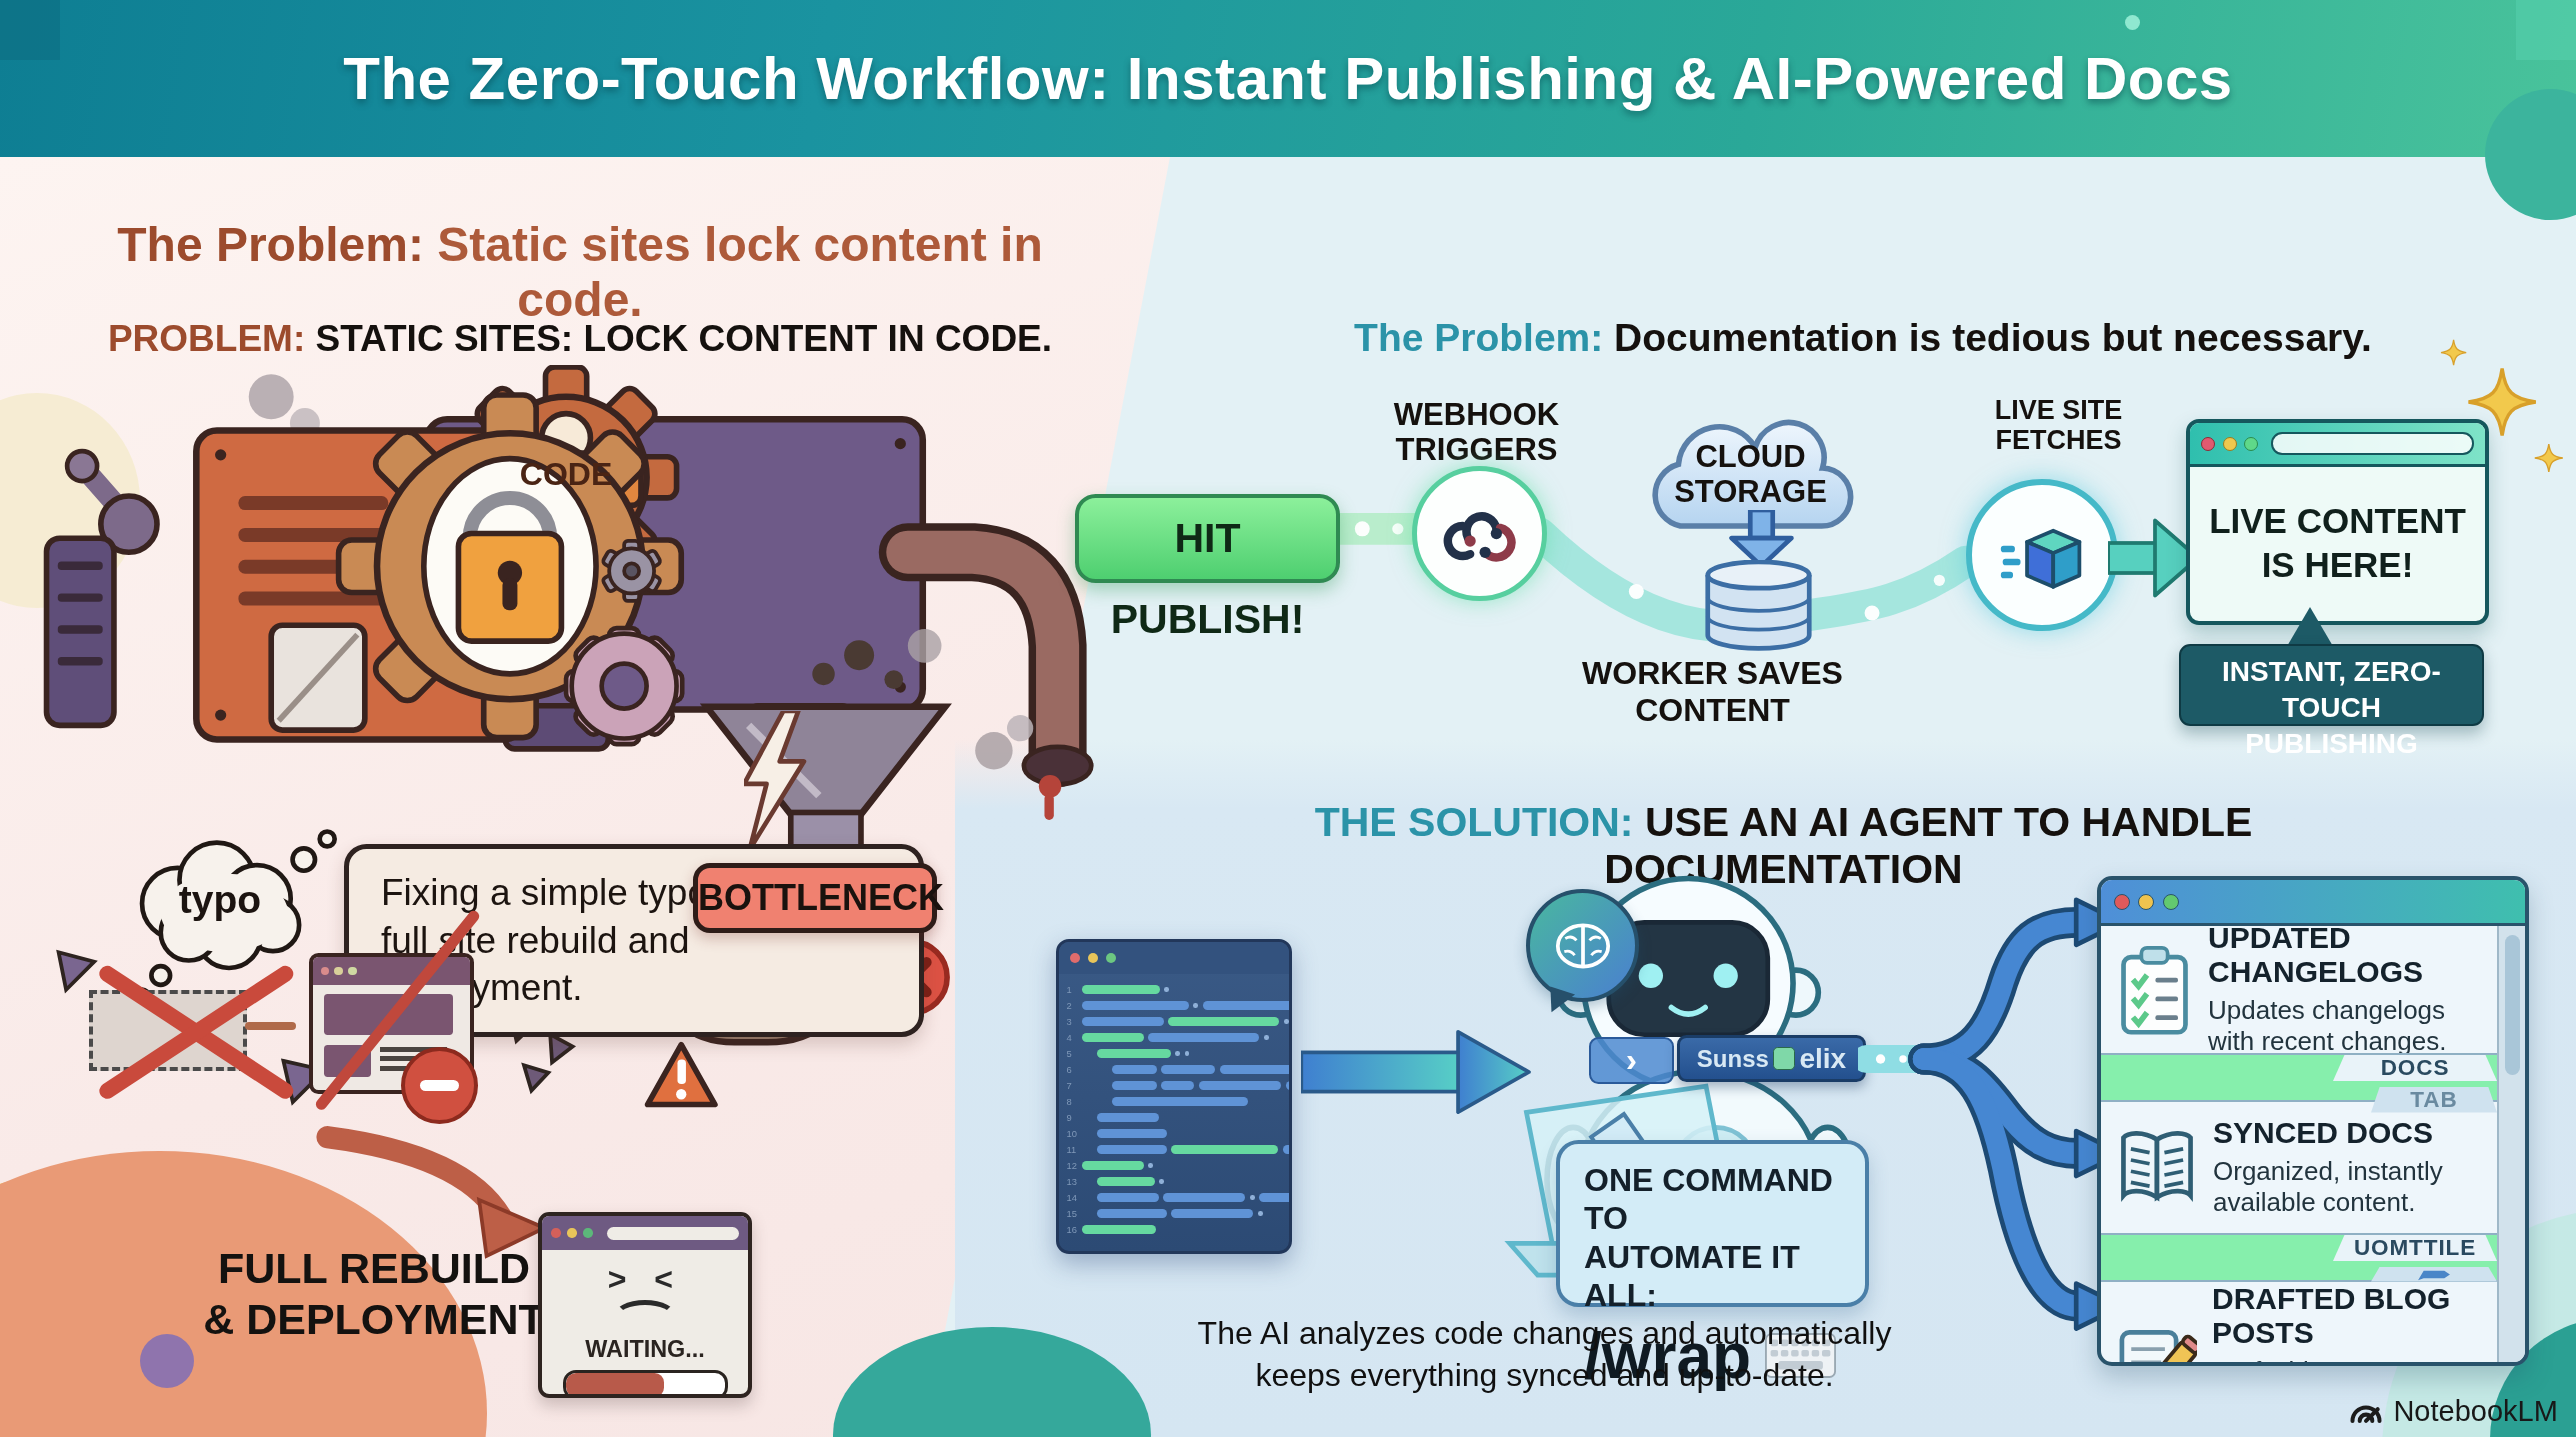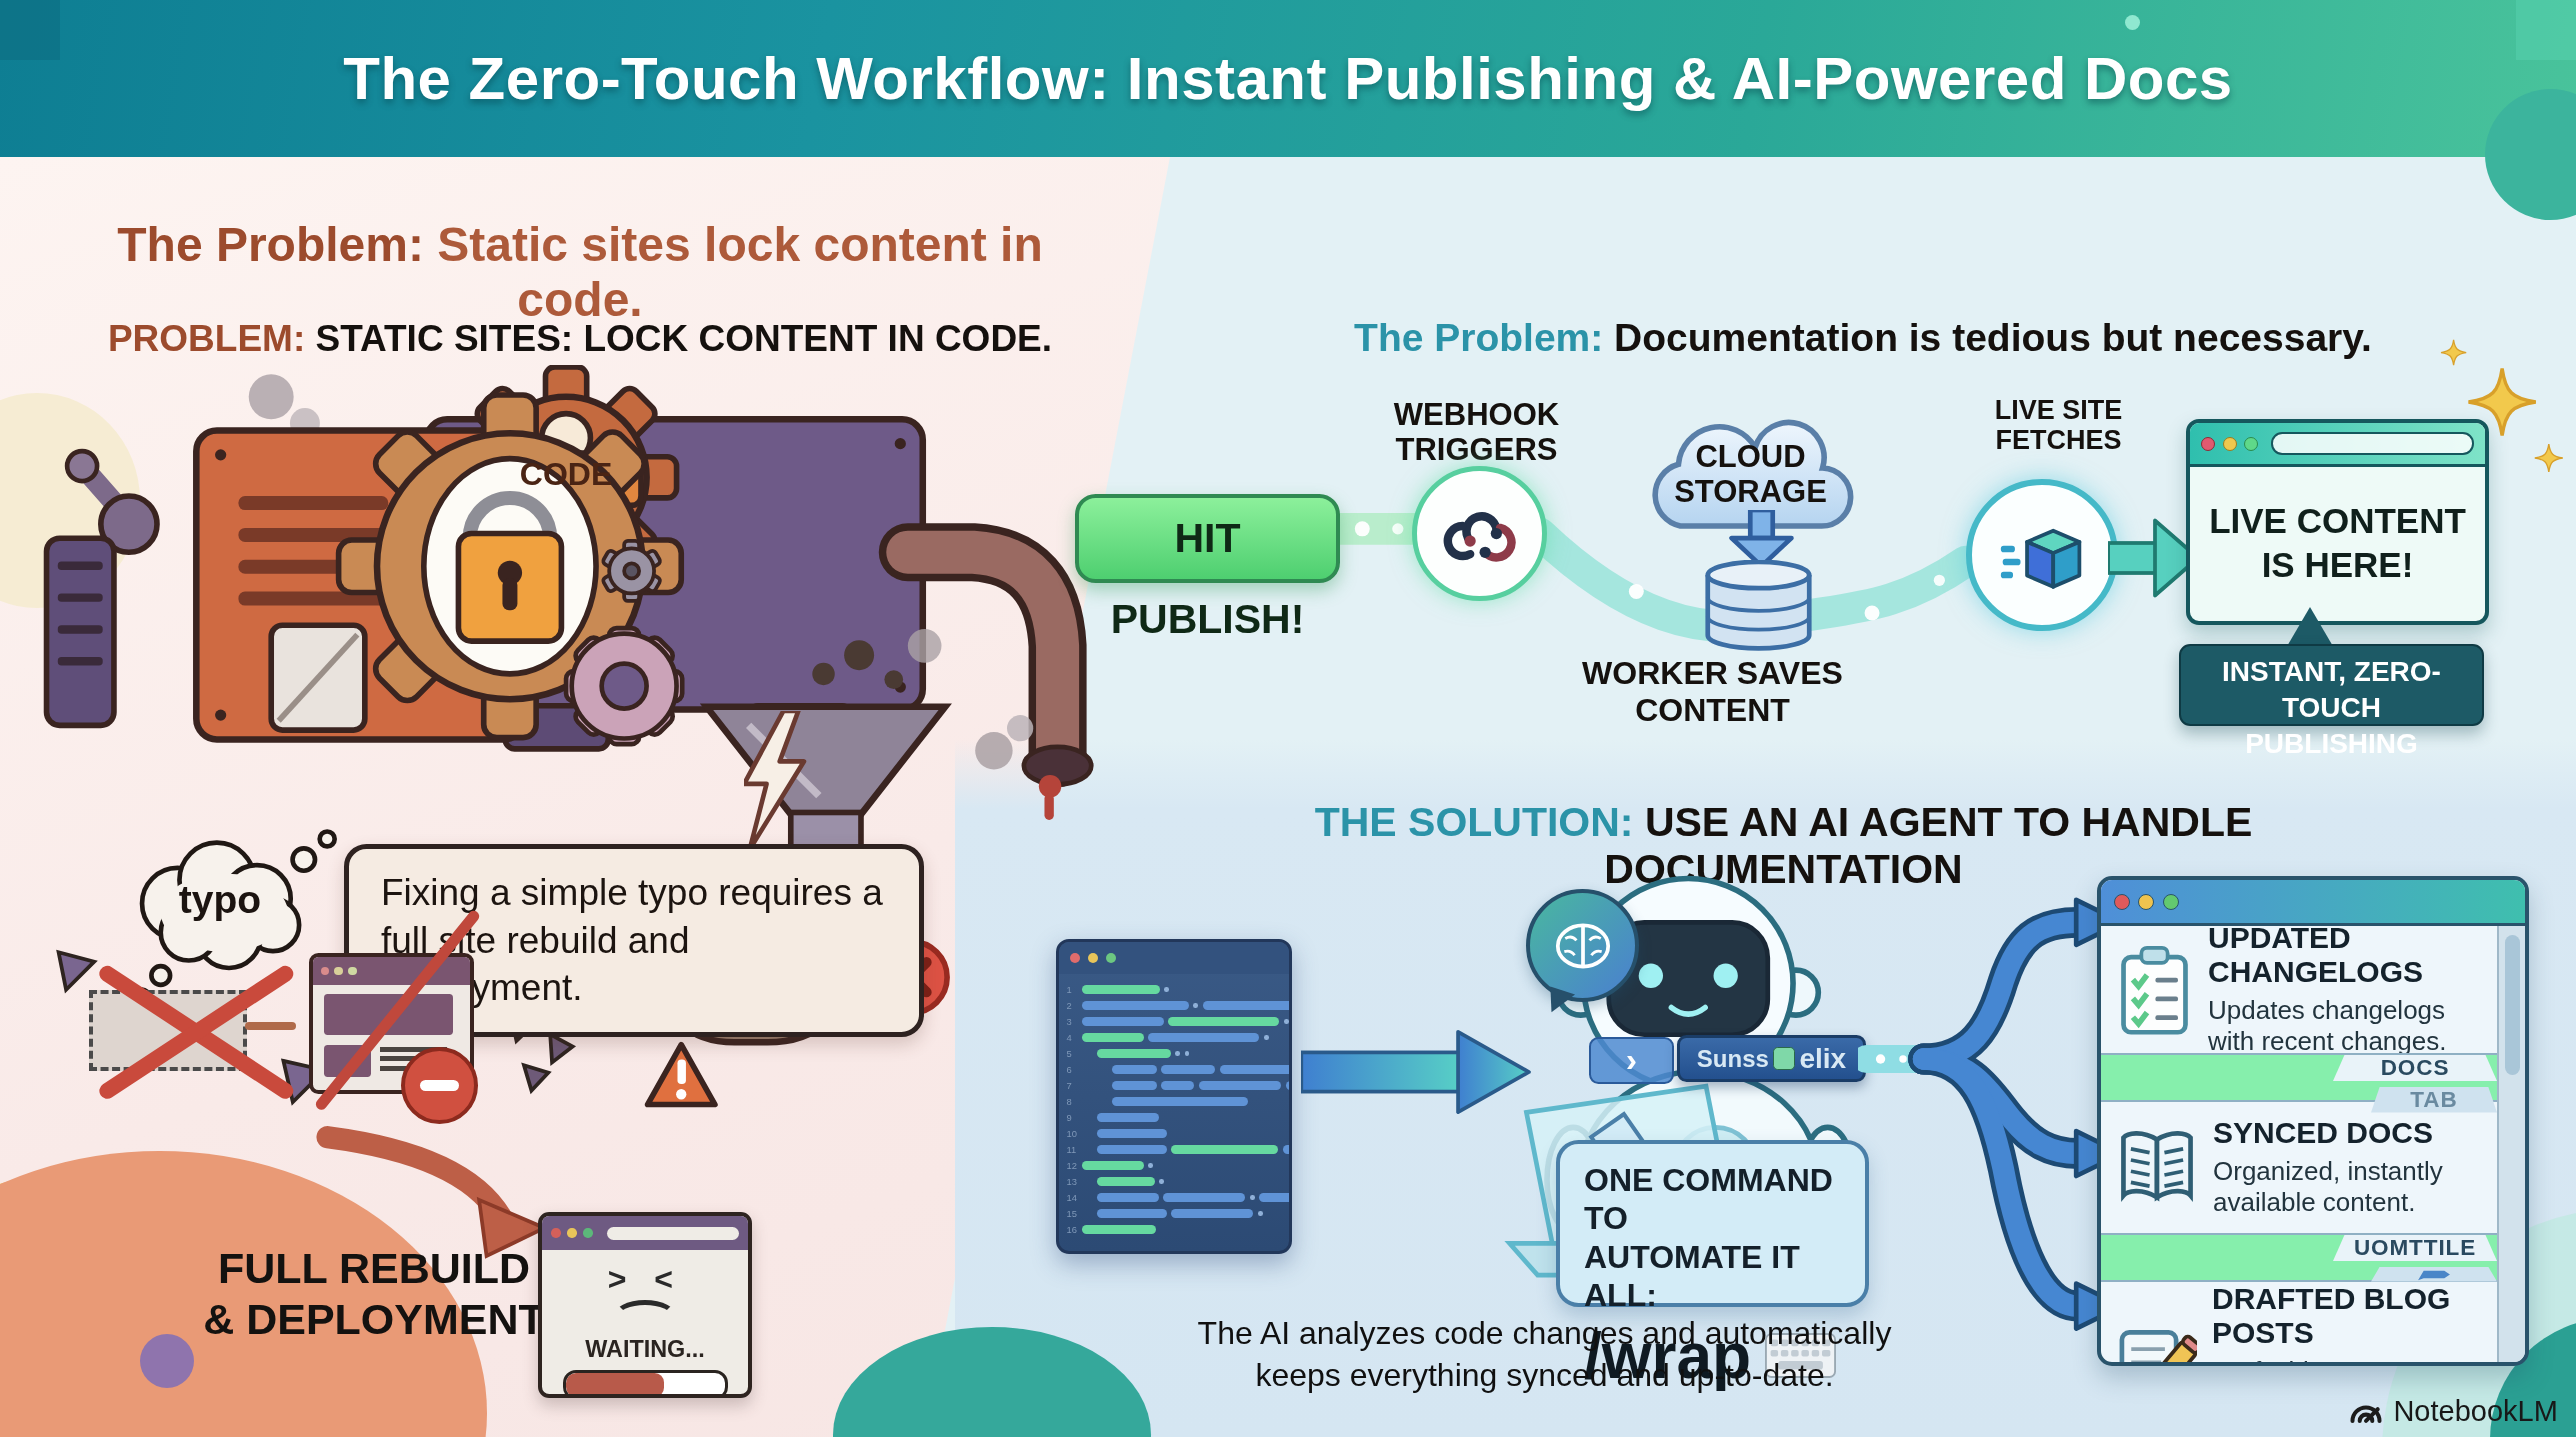--- a/index.html
+++ b/index.html
@@ -234,20 +234,22 @@
   <div class="abs ctr b" style="left:145px;top:878px;width:150px;font-size:39px;color:#1c1410;">typo</div>
 
   <svg class="abs" style="left:744px;top:711px;" width="75" height="142" viewBox="0 0 80 152">
     <polygon points="42,0 0,78 24,78 6,148 64,54 38,54 58,0" fill="#f7efe6" stroke="#6a3a30" stroke-width="5" stroke-linejoin="round"></polygon>
   </svg>
   <div class="abs" style="left:344px;top:844px;width:580px;height:193px;background:#f5ebe2;border:5.6px solid #2e2220;border-radius:22.5px;
        box-shadow:0 7.5px 17px rgba(90,50,40,.2);display:flex;align-items:center;padding:0 32px;box-sizing:border-box;">
     <span style="font-size:37px;line-height:1.28;color:#1c1410;">Fixing a simple typo requires a full site rebuild and deployment.</span>
   </div>
 
+  <div class="abs ctr b" style="left:693px;top:863px;width:234px;height:60px;line-height:60px;background:#f08170;
+       border:5.6px solid #2e1c18;border-radius:17px;font-size:36px;color:#1a120e;box-shadow:0 5.6px 13px rgba(120,40,30,.25);">BOTTLENECK</div>
 
   <div class="abs" style="left:89px;top:990px;width:150px;height:73px;background:#ded5cf;border:4.7px dashed #4a4a4a;"></div>
   <svg class="abs" style="left:51px;top:941px;" width="300" height="178" viewBox="0 0 320 190">
     <polygon points="8,12 46,22 16,52" fill="#7a6690" stroke="#2e2420" stroke-width="4"></polygon>
     <polygon points="248,128 292,138 258,172" fill="#7a6690" stroke="#2e2420" stroke-width="4"></polygon>
     <line x1="60" y1="35" x2="250" y2="160" stroke="#c94a3c" stroke-width="17" stroke-linecap="round"></line>
     <line x1="250" y1="35" x2="60" y2="160" stroke="#c94a3c" stroke-width="17" stroke-linecap="round"></line>
   </svg>
   <div class="abs" style="left:245px;top:1022px;width:51px;height:8.4px;background:#b06a4a;border-radius:4.7px;"></div>
 

